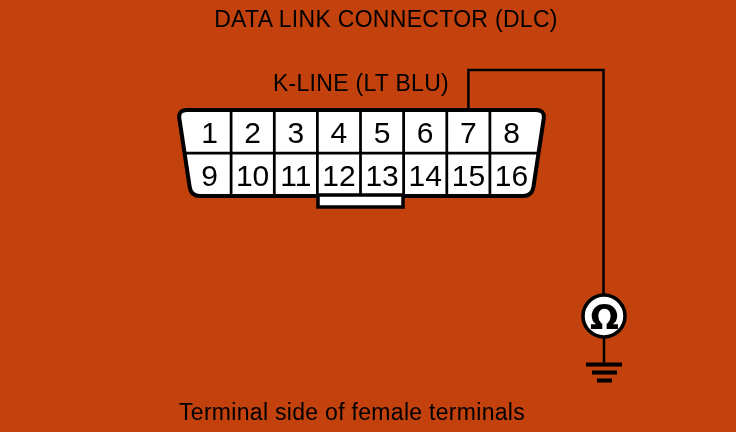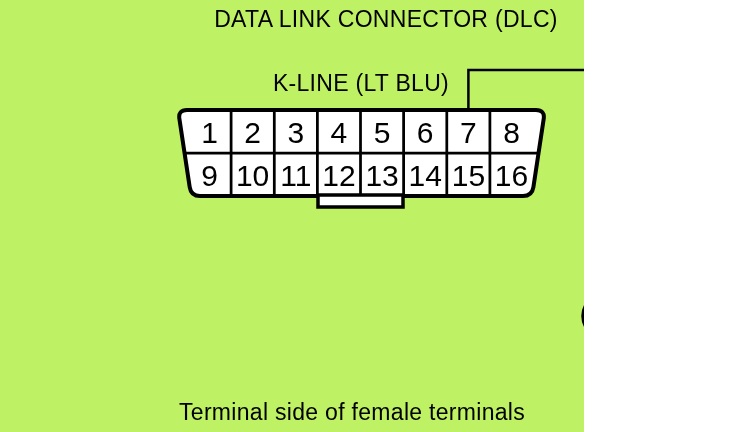--- a/index.html
+++ b/index.html
@@ -2,23 +2,23 @@
 <html><head>
 <meta charset="utf-8">
 <style>
   html, body {
     margin: 0;
     padding: 0;
     background: #ffffff;
   }
   .page {
     position: relative;
-    width: 584px;
+    width: 736px;
     height: 432px;
-    background: #bef264;
+    background: #c2410c;
     overflow: hidden;
     font-family: "Liberation Sans", sans-serif;
     text-align: right;
   }
   svg text {
     font-family: "Liberation Sans", sans-serif;
     fill: #000000;
   }
   .pin-num {
     font-size: 30px;

